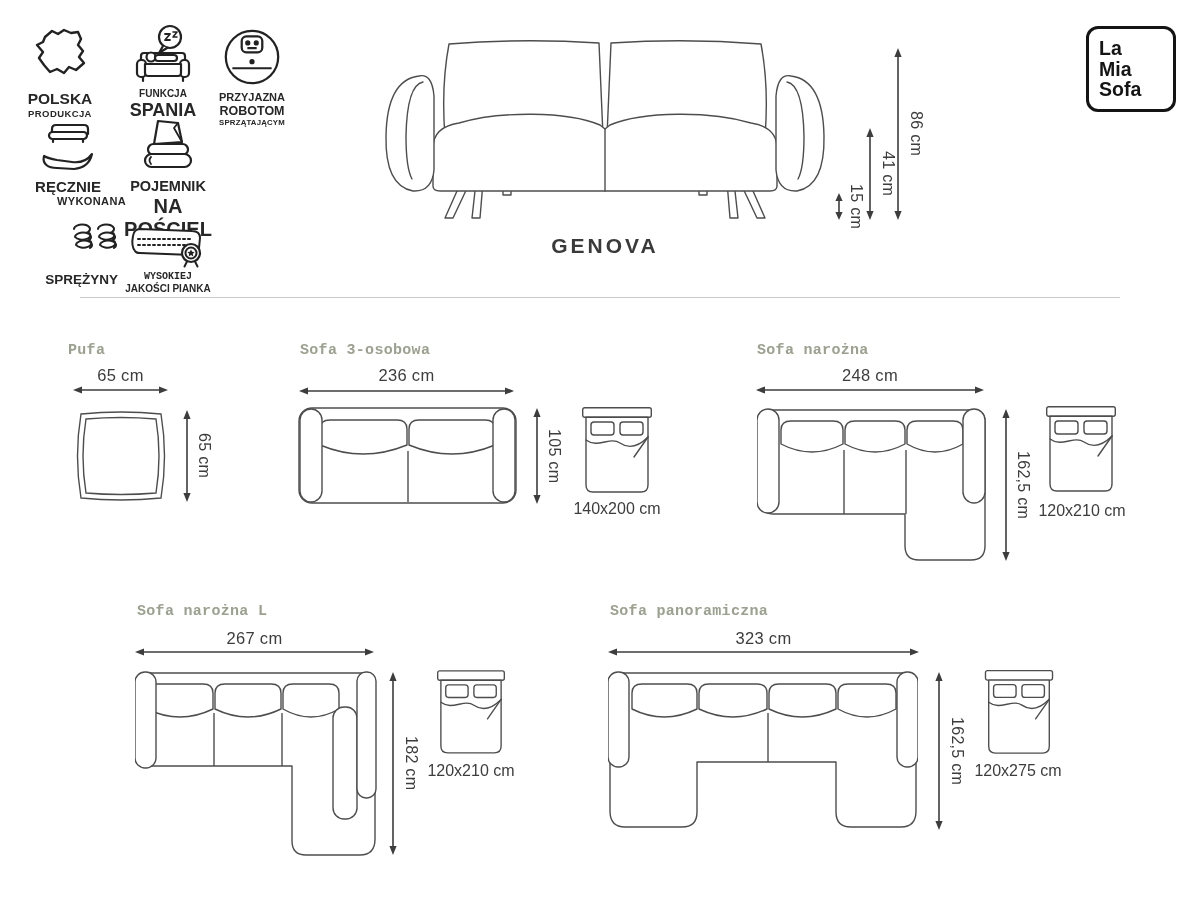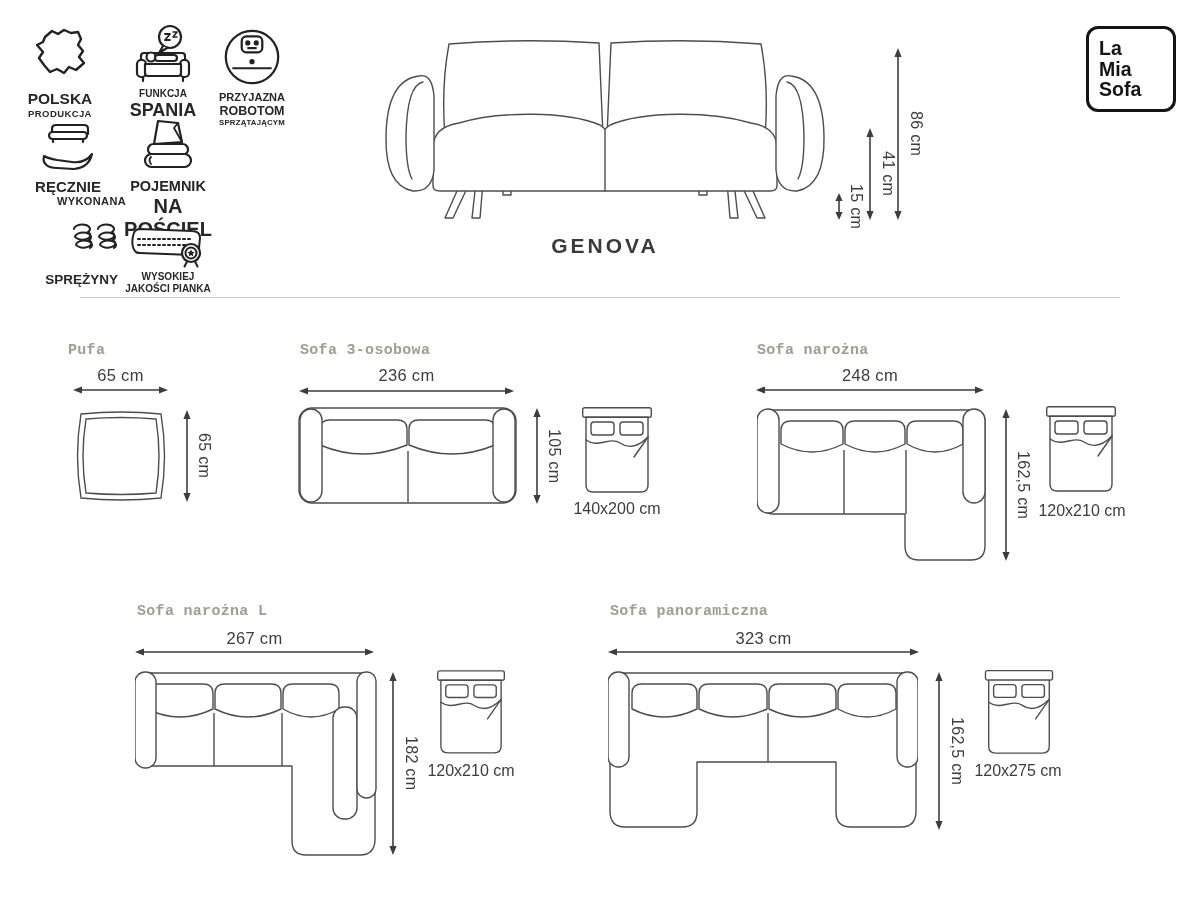--- a/index.html
+++ b/index.html
@@ -116,21 +116,21 @@
       <svg width="78" height="42" viewBox="0 0 78 42" fill="none" stroke="#222" stroke-width="2" stroke-linejoin="round" stroke-linecap="round">
         <path d="M4,10 q-2,10 2,15 q1,2 5,2 l52,2 q7,0 7,-7 l1,-10 q0,-7 -8,-7 l-52,-2 q-6,0 -7,7 Z" fill="#fff"></path>
         <path d="M9,13 h54" stroke-width="2" stroke-dasharray="2 3"></path>
         <path d="M9,19 h53" stroke-width="2" stroke-dasharray="2 3"></path>
         <circle cx="62" cy="27" r="9" fill="#fff" stroke-width="2.2"></circle>
         <circle cx="62" cy="27" r="5.5"></circle>
         <polygon points="62,23.4 63.1,25.8 65.7,26 63.8,27.8 64.3,30.4 62,29 59.7,30.4 60.2,27.8 58.3,26 60.9,25.8" fill="#222" stroke="none"></polygon>
         <path d="M58,35.5 l-2.5,5 M66,35.5 l2.5,5"></path>
       </svg>
     </span>
-    <span class="fl1" style="font-size:10px;margin-top:3px;">WYSOKIEJ</span>
+    <span class="fl1" style="font-size:10px;margin-top:3px;font-family:Liberation Mono, monospace;">WYSOKIEJ</span>
     <span class="fl1" style="font-size:10px;">JAKOŚCI PIANKA</span>
   </div>
 
   <svg class="abs" style="left:375px;top:26px;" width="460" height="196" viewBox="0 0 460 196">
     <g stroke="#4d4d4d" stroke-width="1.4" fill="#ffffff" stroke-linejoin="round" stroke-linecap="round">
       <polygon points="86,156 95,156 78,192 70,192"></polygon>
       <polygon points="101,156 108,156 105,192 97,192"></polygon>
       <rect x="128" y="156" width="8" height="13"></rect>
       <polygon points="374,156 365,156 382,192 390,192"></polygon>
       <polygon points="359,156 352,156 355,192 363,192"></polygon>

